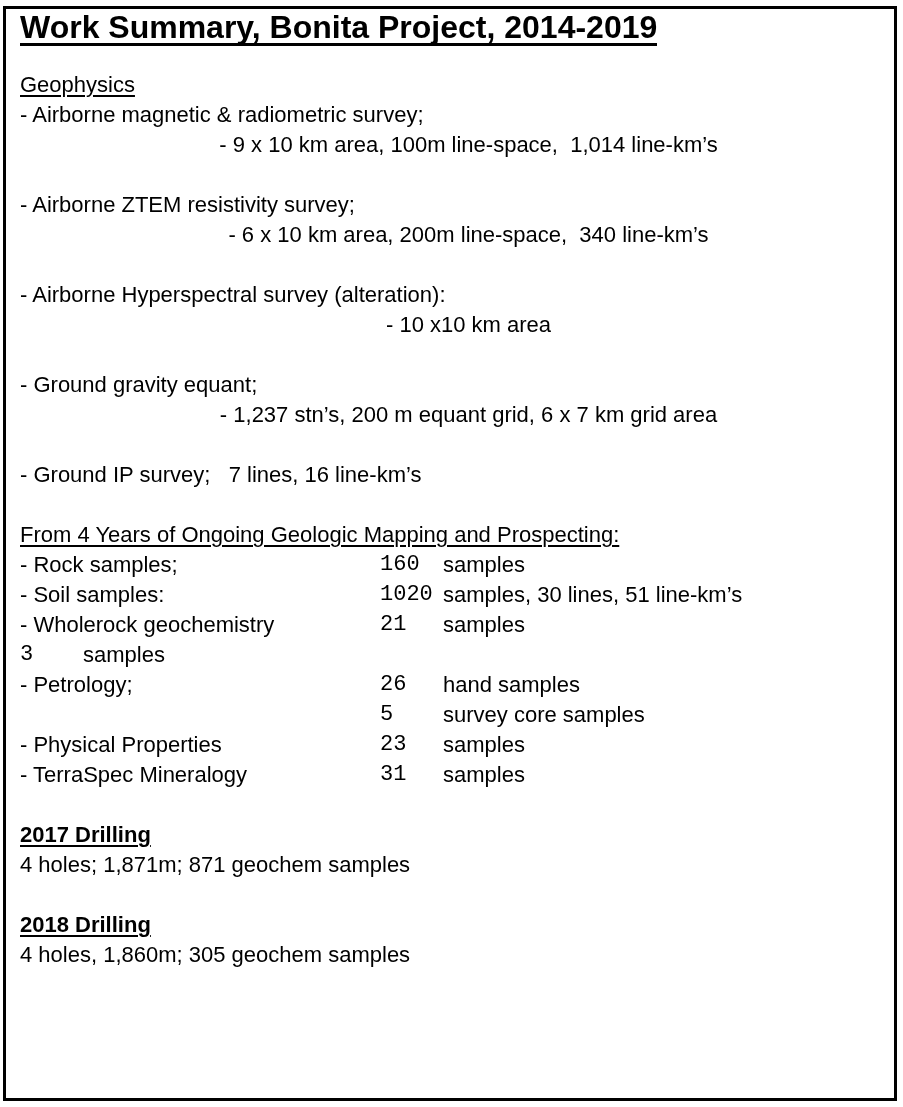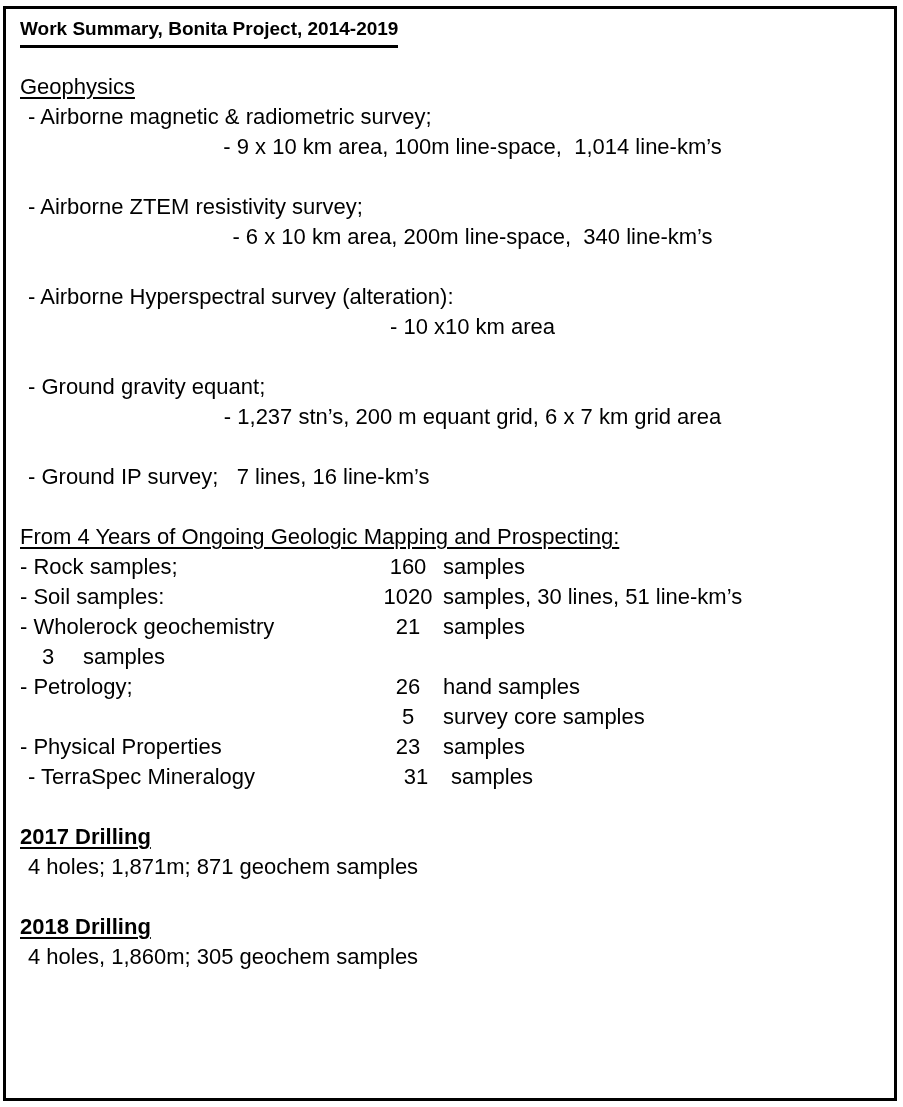--- a/index.html
+++ b/index.html
@@ -30,56 +30,56 @@
   .line {
     line-height: 30px;
     white-space: pre-wrap;
   }
   .title-row {
     margin-bottom: 24px;
   }
   .title-text {
     display: inline-block;
     font-weight: bold;
-    font-size: 19px;
+    font-size: 32px;
     line-height: 24px;
     padding-bottom: 4px;
     border-bottom: 3px solid #000000;
     white-space: pre-wrap;
     text-align: right;
   }
   .heading-u {
     text-decoration: underline;
     text-decoration-thickness: 2px;
     text-underline-offset: 3px;
   }
   .bold {
     font-weight: bold;
   }
   .sub-line {
     padding-left: 35px;
     text-align: center;
   }
   .mb30 {
     margin-bottom: 30px;
-    margin-left: 8px;
   }
   .sample-row {
     display: flex;
     line-height: 30px;
     white-space: pre-wrap;
   }
   .sample-label {
     width: 360px;
     flex: 0 0 360px;
   }
   .sample-amount {
     width: 56px;
     flex: 0 0 56px;
-    text-align: center;
+    text-align: left;
+    font-family: Liberation Mono, monospace;
   }
   .sample-detail {
     margin-left: 7px;
   }
 </style>
 </head>
 <body>
 
 <div class="frame">
 

